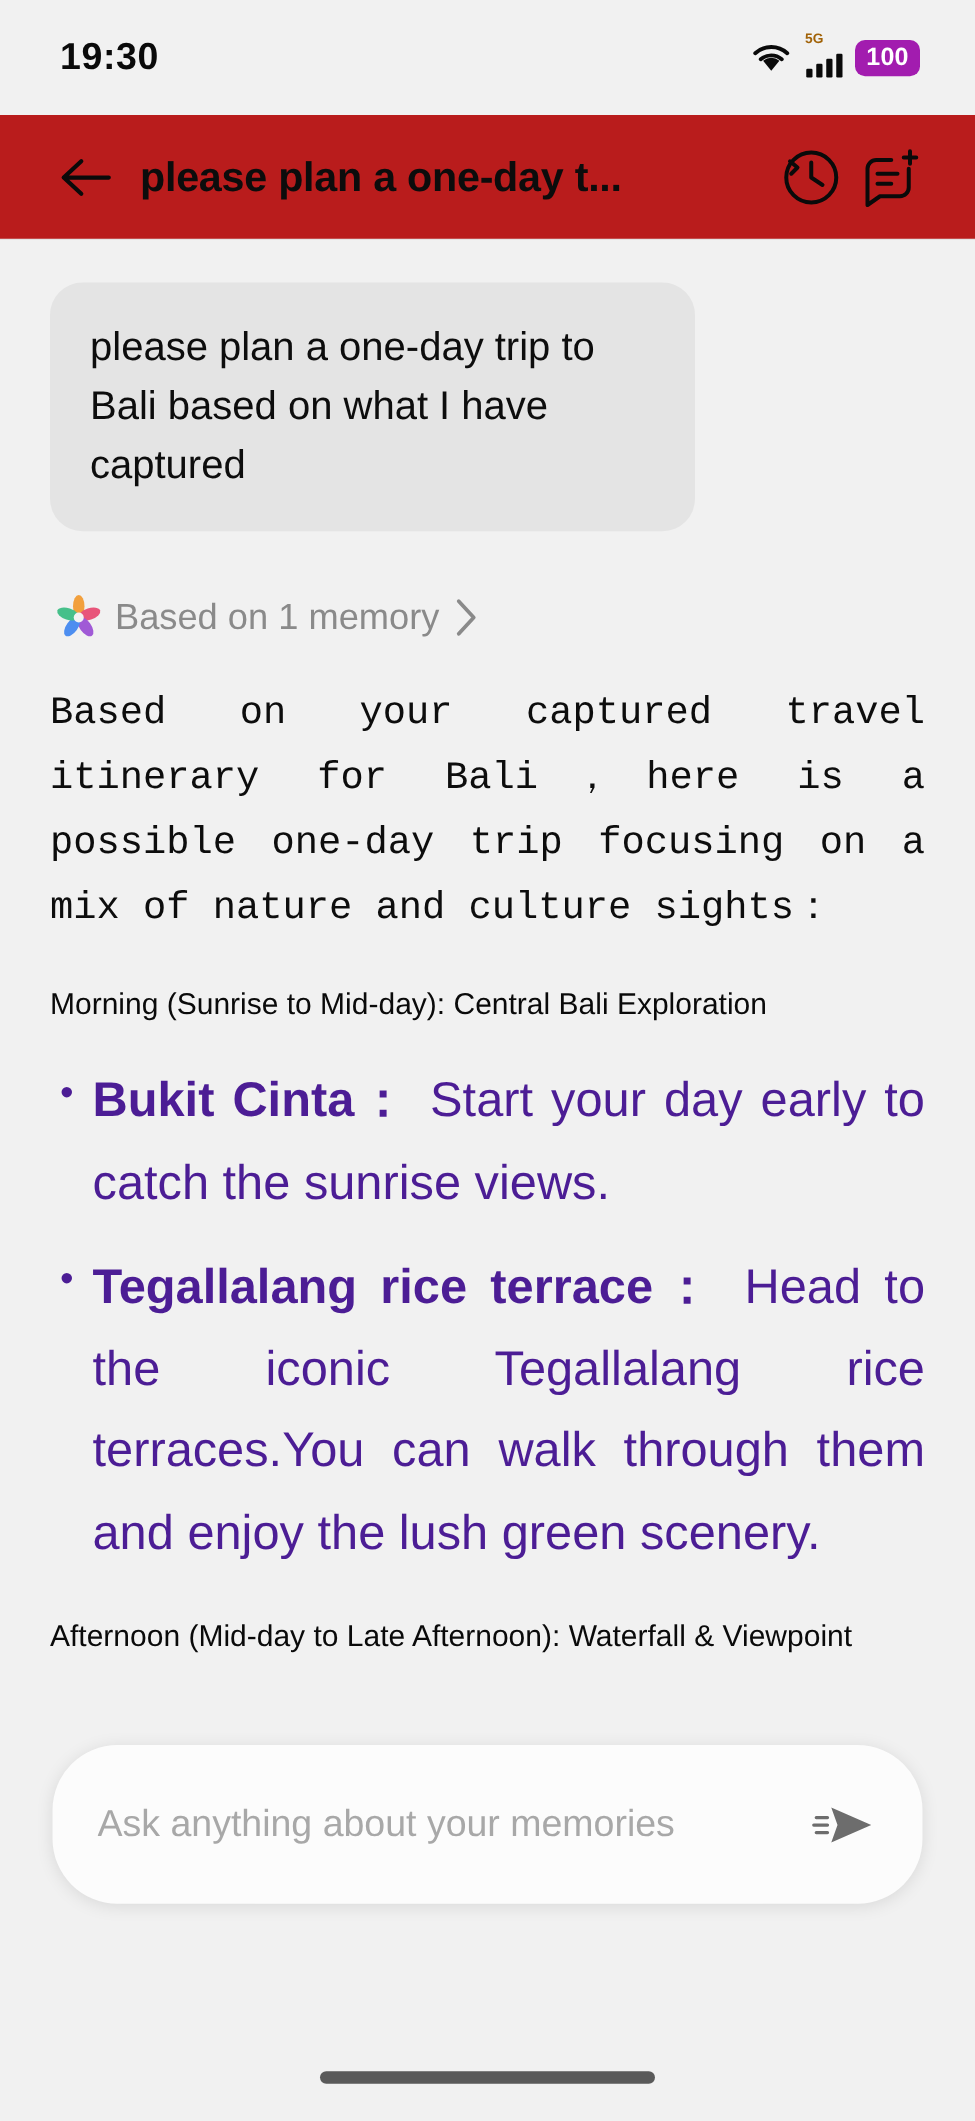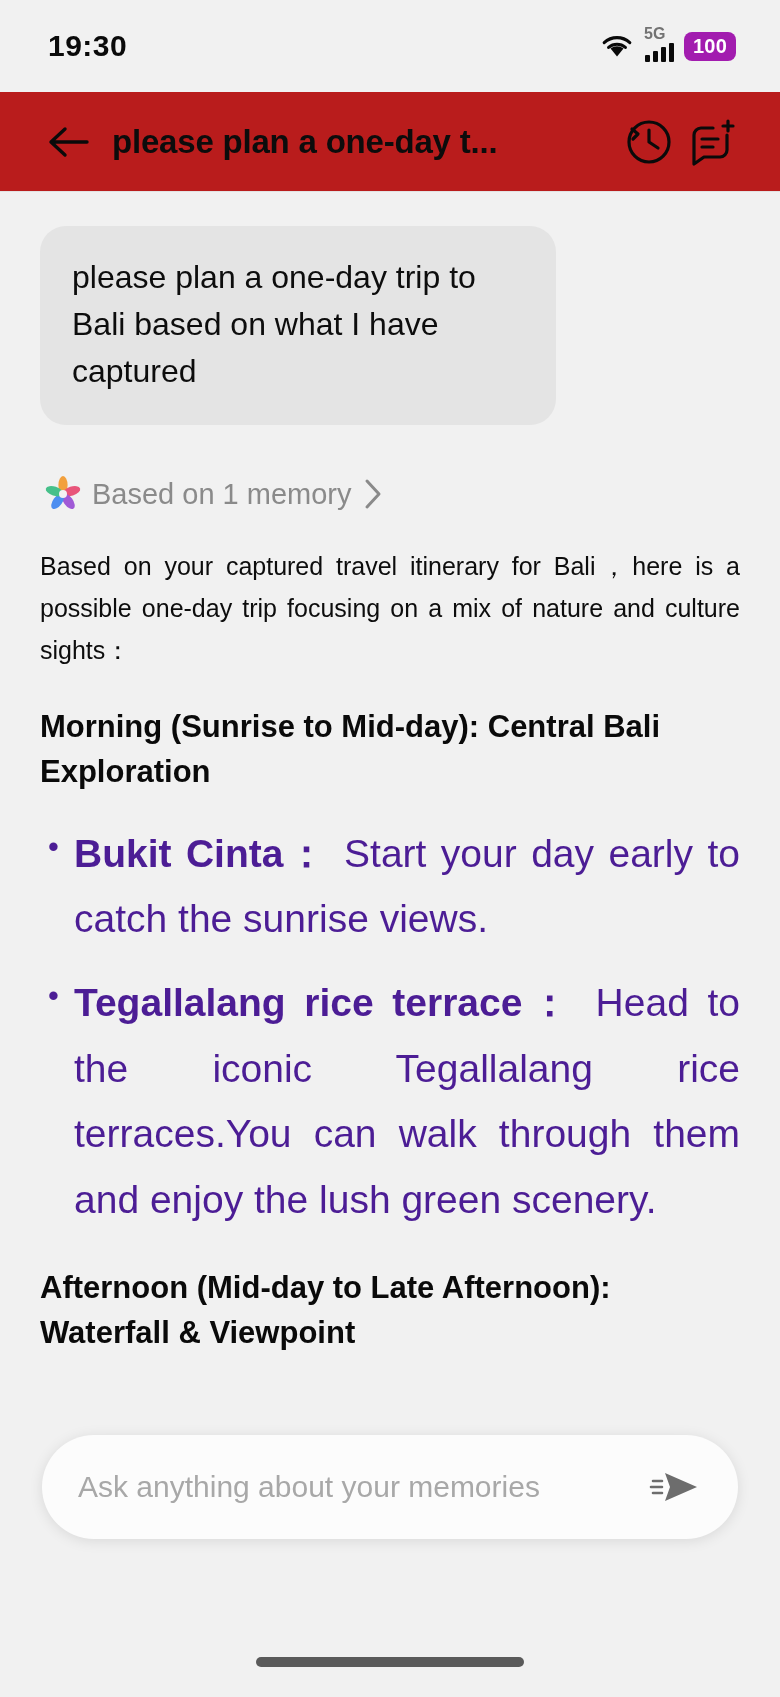--- a/index.html
+++ b/index.html
@@ -44,23 +44,23 @@
   .signal-wrap {
     position: relative;
     display: flex;
     align-items: flex-end;
     height: 32px;
   }
   .net-label {
     position: absolute;
     top: -4px;
     left: 0;
-    font-size: 16px;
+    font-size: 11px;
     font-weight: 700;
-    color: #737373;
+    color: #a16207;
     line-height: 1;
   }
   .bars {
     display: flex;
     align-items: flex-end;
     gap: 3px;
     margin-left: 1px;
     margin-top: 12px;
   }
   .bars i { display: block; width: 5px; background: #0a0a0a; border-radius: 1px; }
@@ -147,29 +147,30 @@
   .memory-logo { width: 46px; height: 46px; flex: 0 0 auto; }
   .memory-text {
     font-size: 29px;
     color: #8a8a8a;
     font-weight: 400;
   }
   .memory-chevron { margin-left: 4px; display: flex; align-items: center; }
 
   .answer { padding-bottom: 20px; }
   .para {
-    font-size: 25px;
+    font-size: 31px;
     line-height: 1.68;
     color: #0d0d0d;
     text-align: justify;
     margin-bottom: 34px;
+    font-family: Liberation Mono, monospace;
   }
   .heading {
-    font-size: 31px;
-    font-weight: 700;
+    font-size: 24px;
+    font-weight: 400;
     line-height: 1.45;
     color: #0a0a0a;
     margin: 34px 0 26px;
   }
   .bullets { list-style: none; }
   .bullets li {
     position: relative;
     padding-left: 34px;
     font-size: 39px;
     line-height: 1.68;
@@ -194,22 +195,22 @@
     right: 0;
     bottom: 0;
     height: 318px;
     background: linear-gradient(to bottom, rgba(241,241,241,0) 0%, rgba(241,241,241,.92) 22%, #f1f1f1 46%);
     pointer-events: none;
   }
   .composer {
     position: absolute;
     left: 42px;
     right: 42px;
-    bottom: 158px;
-    height: 104px;
+    bottom: 174px;
+    height: 127px;
     background: #fcfcfc;
     border-radius: 52px;
     box-shadow: 0 2px 14px rgba(0,0,0,.10);
     display: flex;
     align-items: center;
     padding: 0 30px 0 36px;
     pointer-events: auto;
   }
   .composer-input {
     flex: 1 1 auto;

